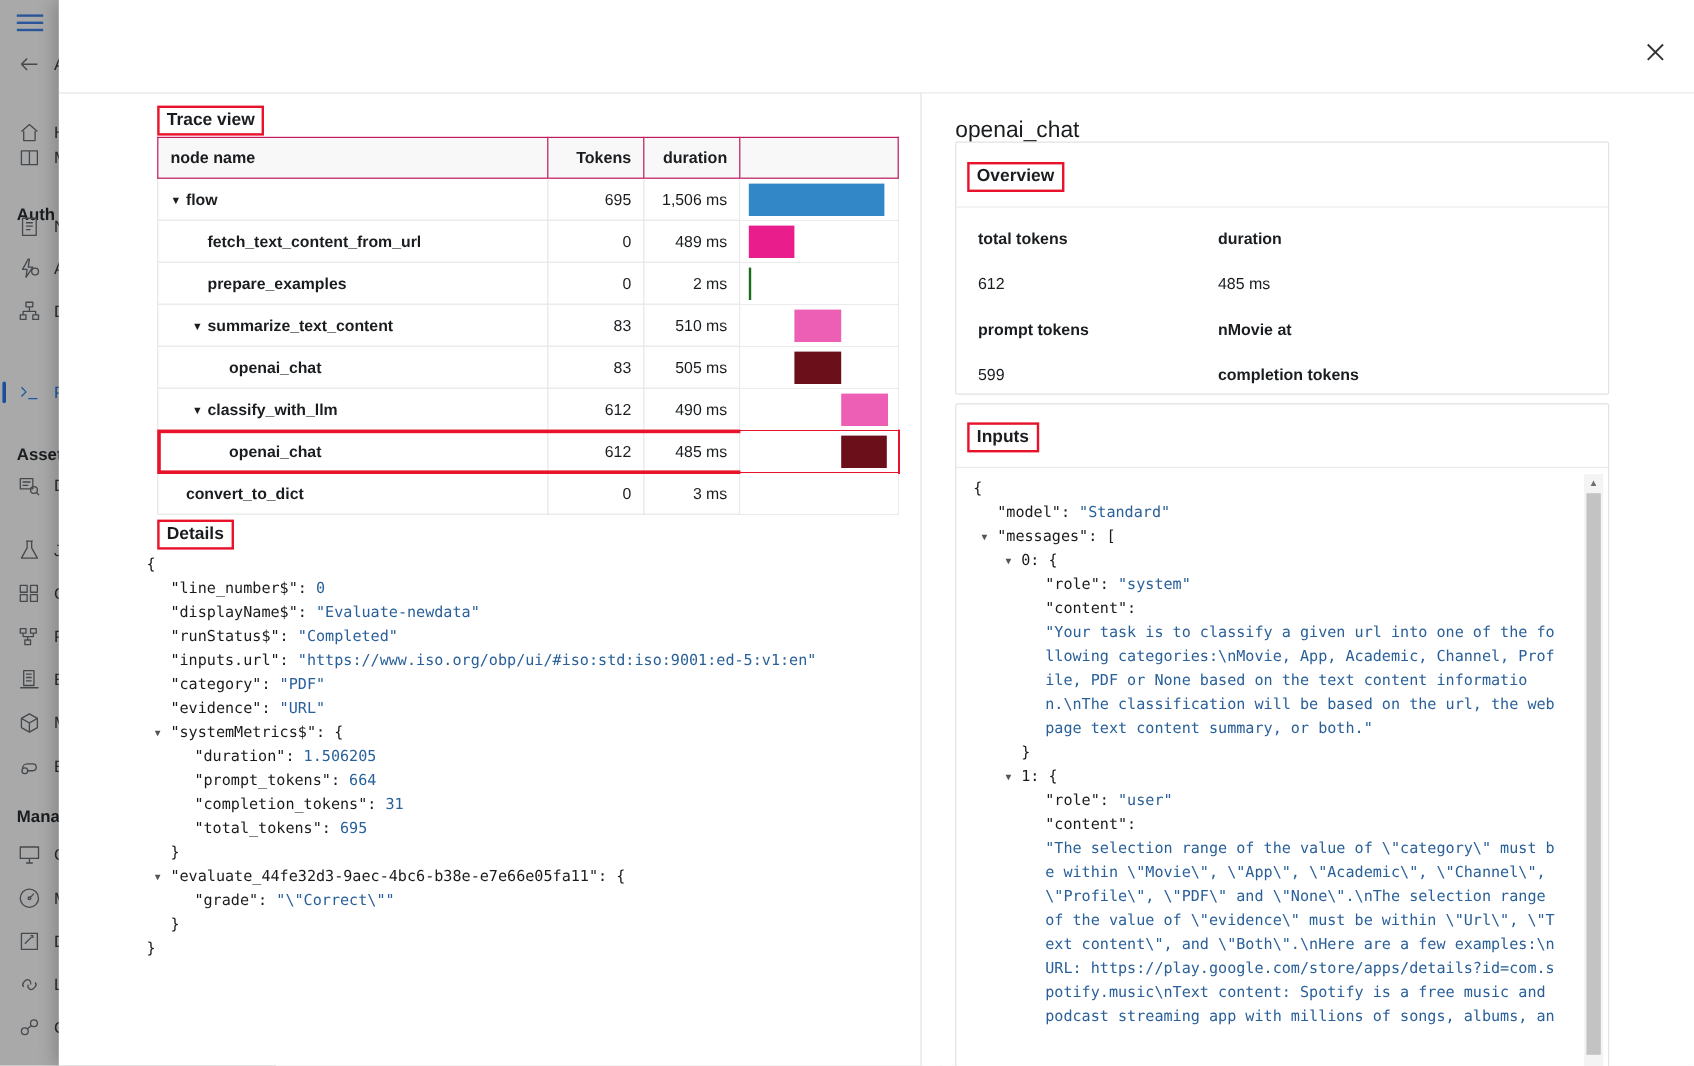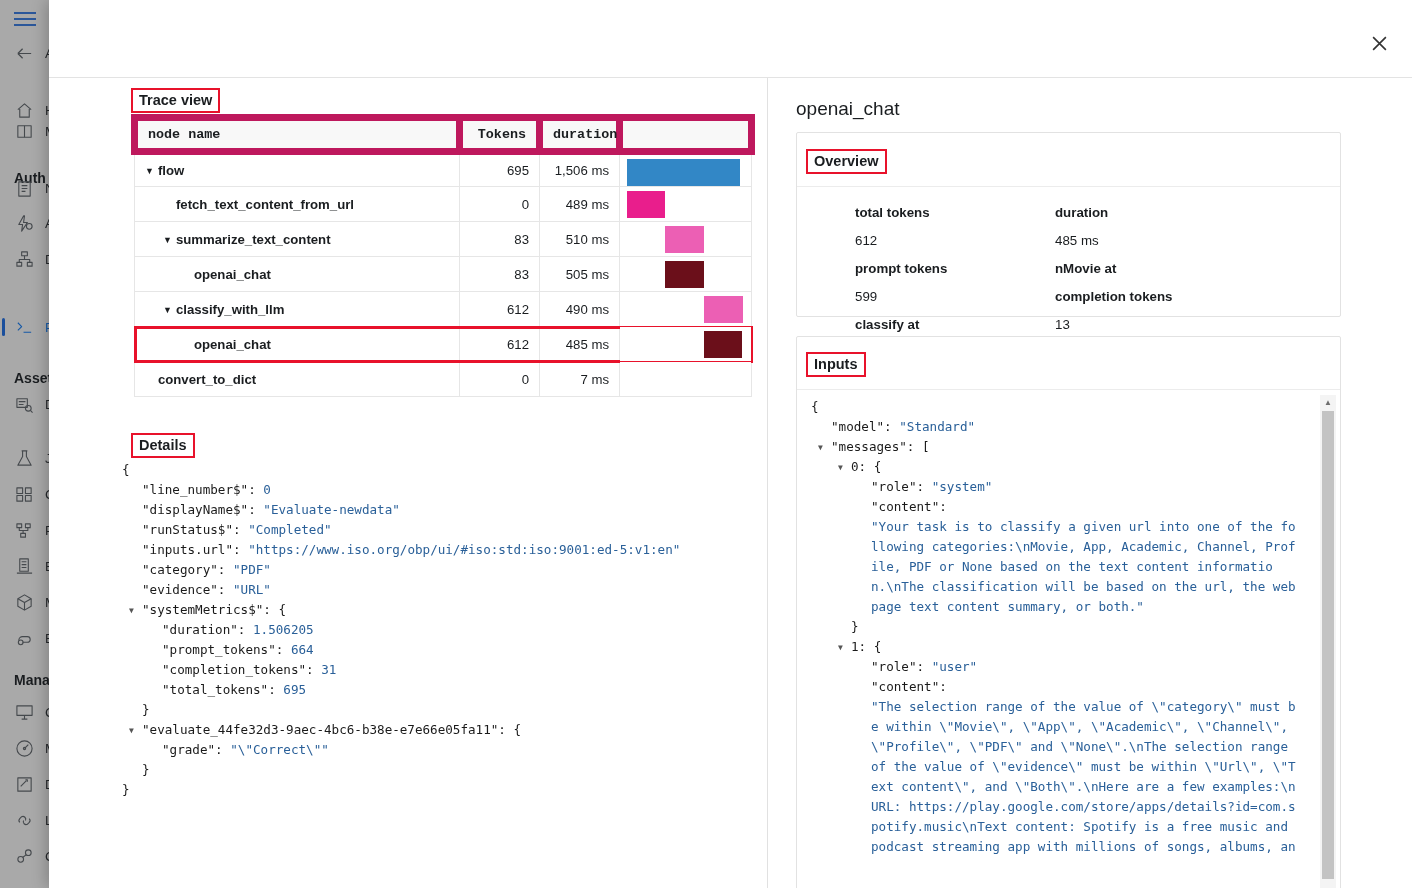--- a/index.html
+++ b/index.html
@@ -99,26 +99,25 @@
     font-size: 13.2px;
     color: #1a1d20;
     table-layout: fixed;
   }
   #trace-table col.c-name { width: 325px; }
   #trace-table col.c-tok  { width: 80px; }
   #trace-table col.c-dur  { width: 80px; }
   #trace-table col.c-bar  { width: 132px; }
   #trace-table th {
     background: #f8f8f8;
-    border: 7px solid #be185d;
+    border: 1px solid #be185d;
     font-weight: 700;
     height: 34px;
     padding: 0 10px;
     font-size: 13.4px;
-    font-family: Liberation Mono, monospace;
   }
   #trace-table th.h-name { text-align: left; }
   #trace-table th.h-tok, #trace-table th.h-dur { text-align: right; }
   #trace-table td {
     border: 1px solid #e6e6e6;
     height: 35px;
     padding: 0 10px;
     background: #fff;
   }
   #trace-table td.t-name { text-align: left; white-space: nowrap; font-weight: bold; }
@@ -178,35 +177,34 @@
     position: absolute; left: 27px; top: 20px;
     font-size: 19px; color: #1a1d20; font-weight: 400;
   }
 
   .card {
     position: absolute;
     background: #fff;
     border: 1px solid #e2e2e2;
     border-radius: 2px;
   }
-  #overview-card { left: 27px; top: 54px; width: 545px; height: 185px; text-decoration: underline; }
+  #overview-card { left: 27px; top: 40px; width: 545px; height: 211px; text-decoration: underline; }
   #overview-label { left: 9px; top: 16px; }
   #overview-divider {
     position: absolute; left: 0; top: 53px; width: 100%;
     border-top: 1px solid #ececec;
   }
   #overview-grid {
     position: absolute; left: 18px; top: 70px;
     width: 510px;
     display: grid;
     grid-template-columns: 200px 1fr;
-    row-gap: 8px;
+    row-gap: 18px;
     font-size: 13.3px;
     color: #1a1d20;
-    margin-left: 40px;
   }
   #overview-grid .ov-k { font-weight: 700; line-height: 20px; }
   #overview-grid .ov-v { font-weight: 400; line-height: 20px; }
 
   #inputs-card { left: 27px; top: 258px; width: 545px; height: 632px; }
   #inputs-label { left: 9px; top: 15px; }
   #inputs-divider {
     position: absolute; left: 0; top: 52px; width: 100%;
     border-top: 1px solid #ececec;
   }
@@ -476,20 +474,28 @@
             </tr>
             <tr>
               <td class="t-name" style="padding-left: 28px;"><span class="caret blank">▼</span><span>fetch_text_content_from_url</span></td>
               <td class="t-tok">0</td>
               <td class="t-dur">489 ms</td>
               <td class="t-bar">
                 <div class="bar" style="left: 7px; width: 38px; background: rgb(233, 30, 140);"></div>
               </td>
             </tr>
             <tr>
+              <td class="t-name" style="padding-left: 28px;"><span class="caret blank">▼</span><span>prepare_examples</span></td>
+              <td class="t-tok">0</td>
+              <td class="t-dur">2 ms</td>
+              <td class="t-bar">
+                <div class="bar" style="left: 7px; width: 2px; background: rgb(26, 107, 26);"></div>
+              </td>
+            </tr>
+            <tr>
               <td class="t-name" style="padding-left: 28px;"><span class="caret">▼</span><span>summarize_text_content</span></td>
               <td class="t-tok">83</td>
               <td class="t-dur">510 ms</td>
               <td class="t-bar">
                 <div class="bar" style="left: 45px; width: 39px; background: rgb(236, 95, 180);"></div>
               </td>
             </tr>
             <tr>
               <td class="t-name" style="padding-left: 46px;"><span class="caret blank">▼</span><span>openai_chat</span></td>
               <td class="t-tok">83</td>
@@ -510,21 +516,21 @@
               <td class="t-name" style="padding-left: 46px;"><span class="caret blank">▼</span><span>openai_chat</span></td>
               <td class="t-tok">612</td>
               <td class="t-dur">485 ms</td>
               <td class="t-bar">
                 <div class="bar" style="left: 84px; width: 38px; background: rgb(107, 15, 26);"></div>
               </td>
             </tr>
             <tr>
               <td class="t-name" style="padding-left: 10px;"><span class="caret blank">▼</span><span>convert_to_dict</span></td>
               <td class="t-tok">0</td>
-              <td class="t-dur">7 ms</td>
+              <td class="t-dur">3 ms</td>
               <td class="t-bar"></td>
             </tr>
           </tbody>
       </table>
 
       <div id="trace-scroll">
         <div class="sb-arrow up">▲</div>
         <div class="sb-thumb" style="top: 14px; height: 490px;"></div>
 
       </div>

